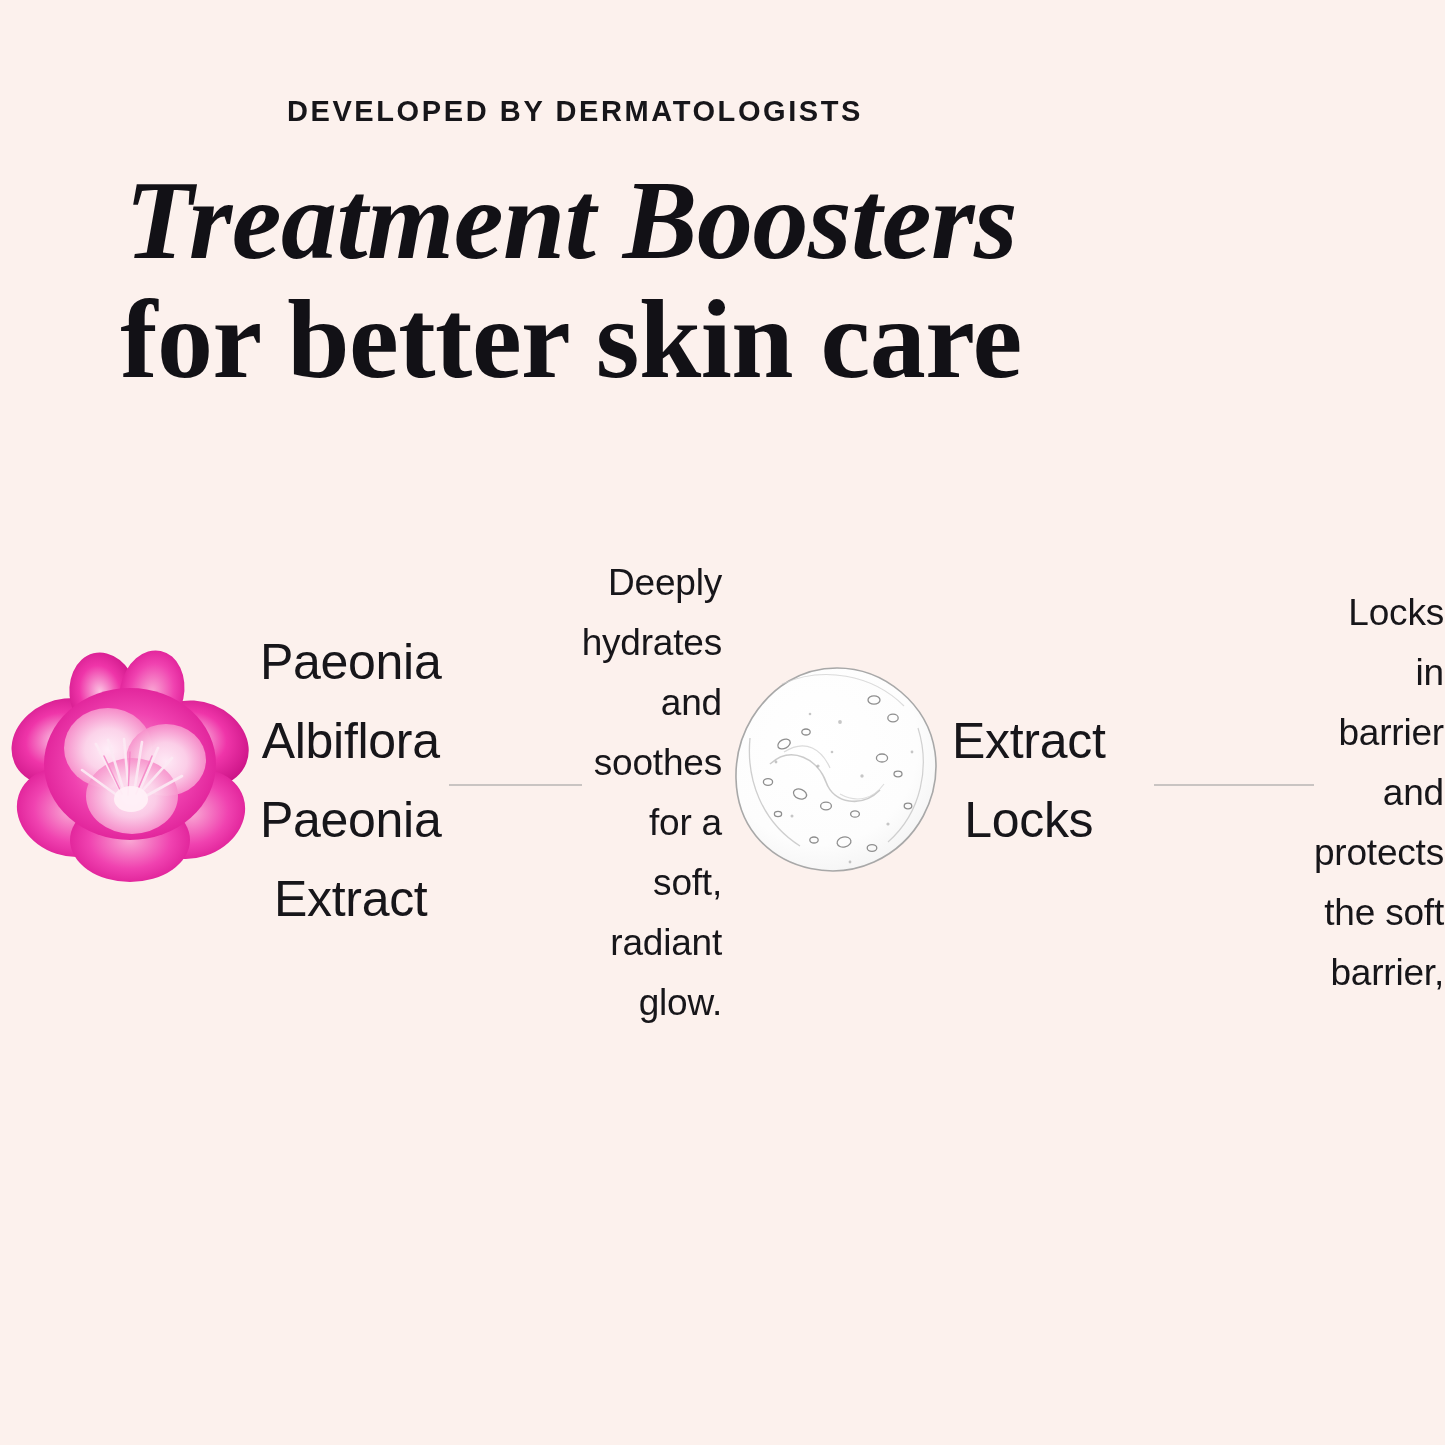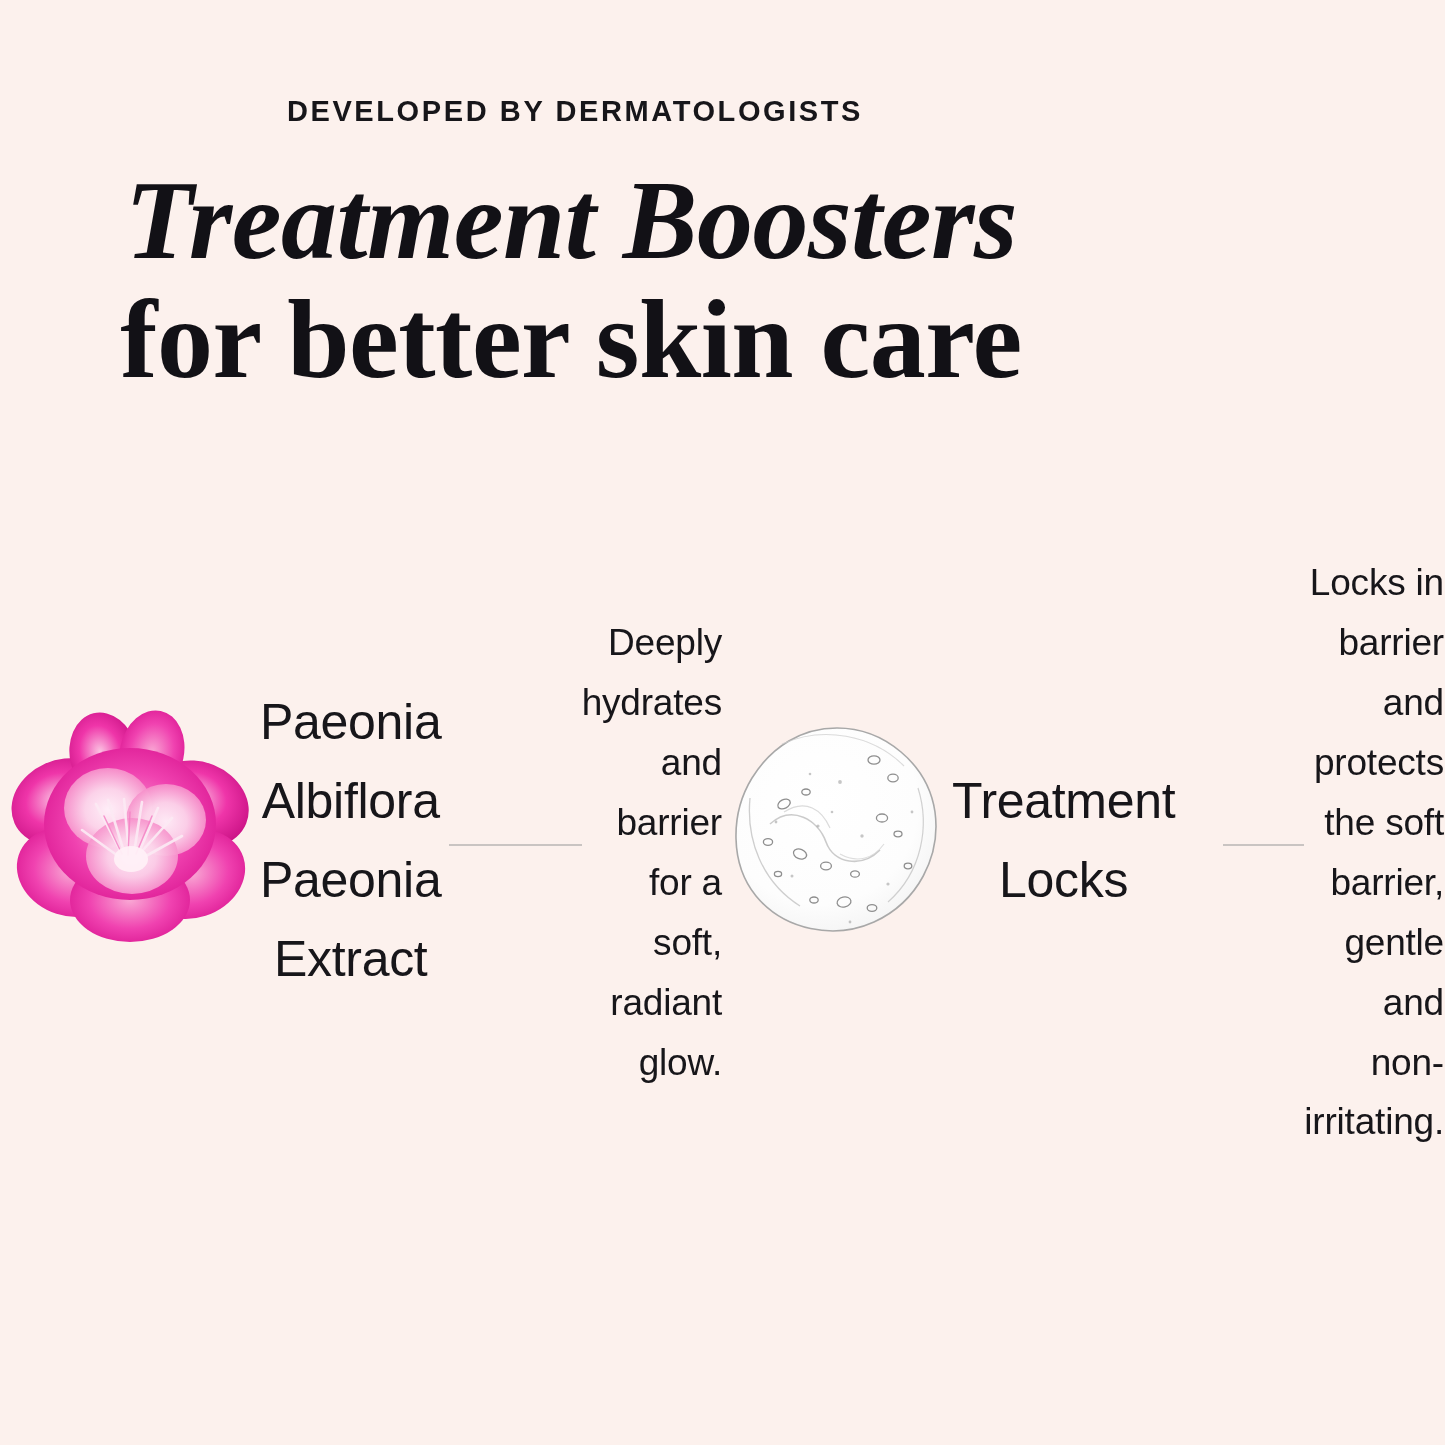--- a/index.html
+++ b/index.html
@@ -186,21 +186,21 @@
 
       <div class="ing-title">
         <span class="t-line">Paeonia Albiflora</span>
         <span class="t-line">Paeonia Extract</span>
       </div>
 
       <hr class="divider">
 
       <div class="ing-desc">
         <span class="d-line">Deeply hydrates and</span>
-        <span class="d-line">barrier for a soft,</span>
+        <span class="d-line">soothes for a soft,</span>
         <span class="d-line">radiant glow.</span>
       </div>
     </div>
 
     <div class="col col-right">
 
       <div class="art">
         <svg width="230" height="225" viewBox="0 0 230 225" aria-hidden="true">
           <defs>
             <radialGradient id="gelG" cx="42%" cy="38%" r="68%">
@@ -251,27 +251,26 @@
             <circle cx="110" cy="96" r="1.3"></circle>
             <circle cx="54" cy="106" r="1.4"></circle>
             <circle cx="190" cy="96" r="1.4"></circle>
             <circle cx="128" cy="206" r="1.4"></circle>
             <circle cx="88" cy="58" r="1.3"></circle>
           </g>
         </svg>
       </div>
 
       <div class="ing-title">
-        <span class="t-line">Treatment</span>
+        <span class="t-line">Extract</span>
         <span class="t-line">Locks</span>
       </div>
 
       <hr class="divider">
 
       <div class="ing-desc">
         <span class="d-line">Locks in barrier and</span>
         <span class="d-line">protects the soft barrier,</span>
-        <span class="d-line">gentle and non-irritating.</span>
       </div>
     </div>
 
   </div>
 </div>
 
 </body></html>

